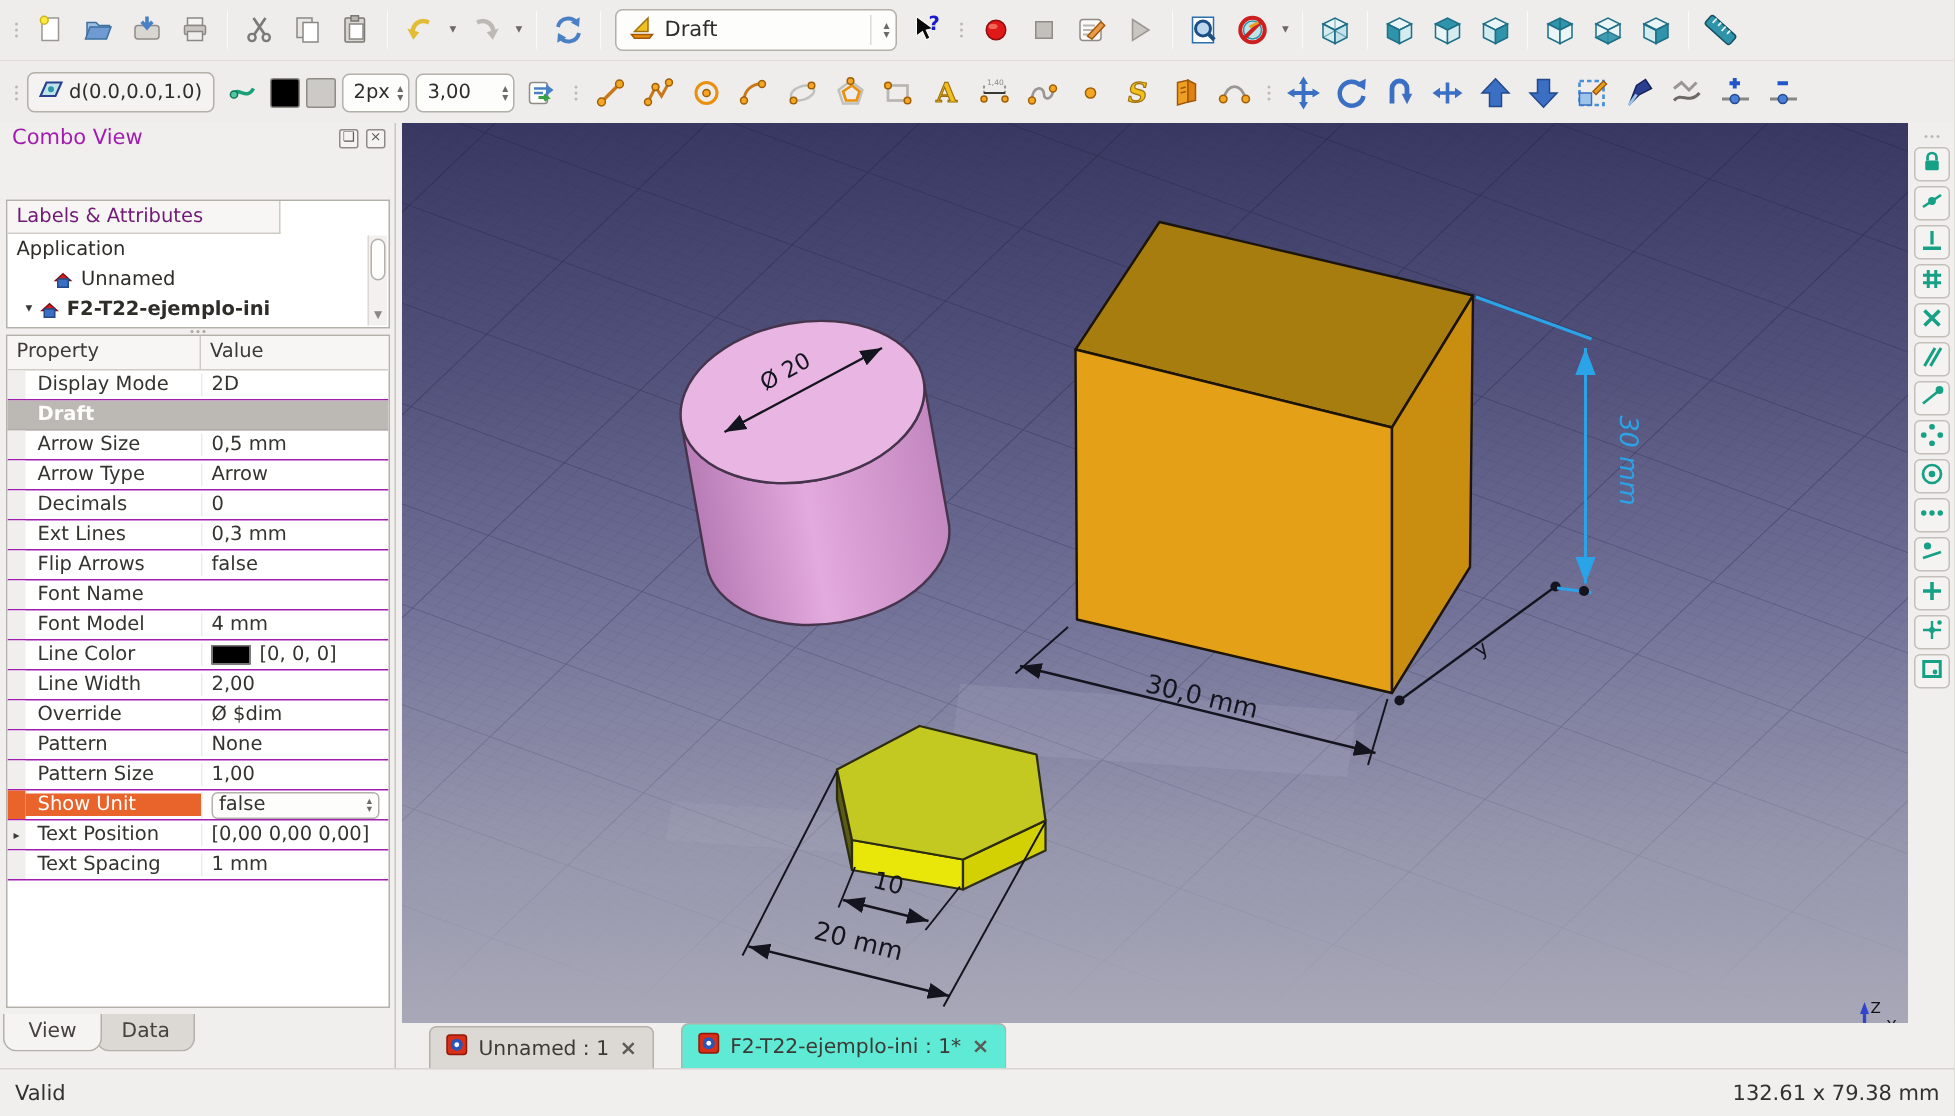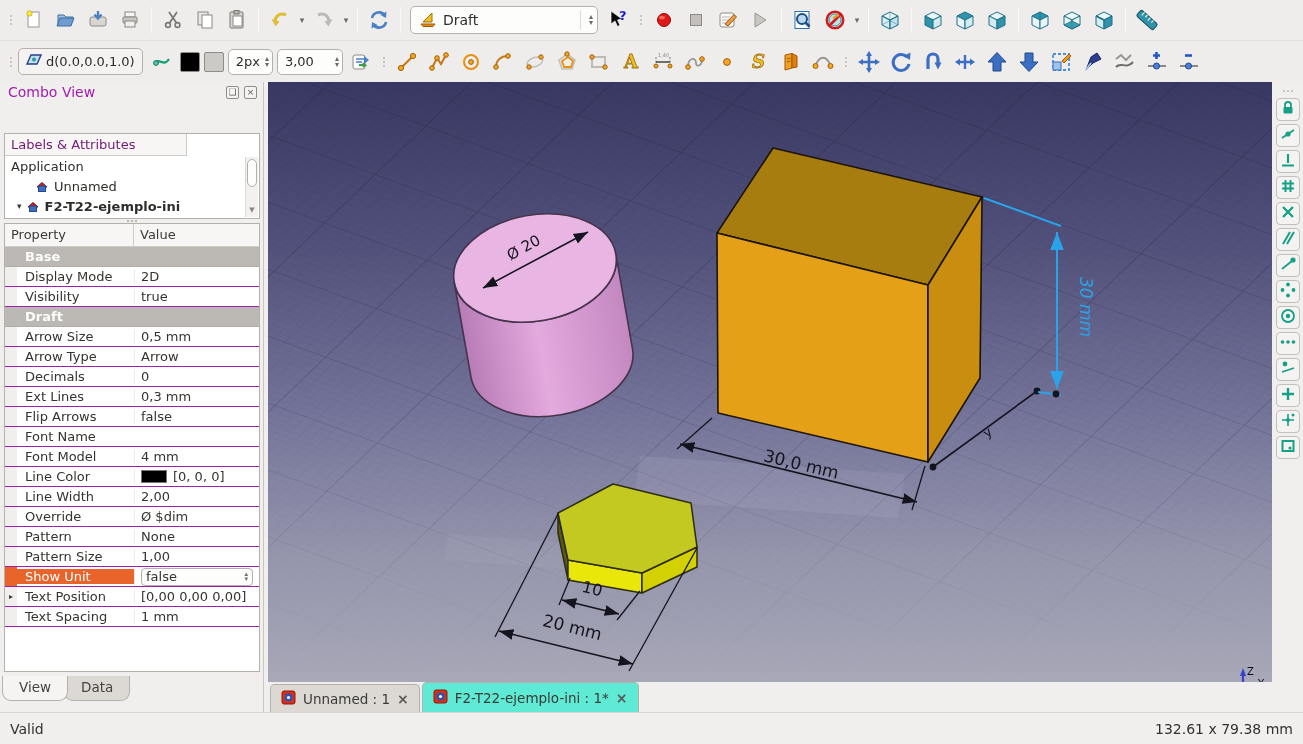--- a/index.html
+++ b/index.html
@@ -96,21 +96,21 @@
                    display:flex; flex-direction:column; align-items:center; padding-top:8px; gap:3px;}
   .sbtn { width:24px; height:23px; border:1px solid #c3bfba; border-radius:4px; background:#f4f3f1;
           display:flex; align-items:center; justify-content:center; flex:none;}
   .rt-grip { display:flex; gap:2px; margin-bottom:3px; }
   .rt-grip i { width:2px; height:2px; background:#bcb8b3; border-radius:50%; }
   
   .mdi { position:absolute; left:268px; right:0; top:682px; height:30px; background:#f0efed;
          display:flex; align-items:flex-end; padding-left:2px; }
   .mdtab { height:28px; display:flex; align-items:center; gap:7px; padding:0 10px;
            border:1px solid #b4b0aa; border-bottom:none; border-radius:5px 5px 0 0;
-           background:#dcd9d4; font-size:13.5px; color:#3c3a37; margin-right:2px;}
+           background:#dcd9d4; font-size:13.5px; color:#3c3a37; margin-right:2px;margin-left:16px;}
   .mdtab.active { background:#5eead4; height:30px; }
   .mdclose { font-weight:bold; color:#5c5956; font-size:14px; line-height:12px;}
   
   .statusbar { position:absolute; left:0; right:0; bottom:0; height:32px; background:#f0efed;
                border-top:1px solid #d8d4cf; display:flex; align-items:center; padding:0 10px;
                font-size:14px; color:#33312e;}
   .statusbar .right { margin-left:auto; }
 </style>
 </head>
 <body>
@@ -686,33 +686,24 @@
         <i></i>
         <i></i>
         <i></i>
       </div>
 
     <div class="proptable">
       <div class="phead">
         <div class="c1">Property</div>
         <div>Value</div>
       </div>
-      <div class="prow group">
-          <div class="gut"></div>
-          <div class="pname">Base</div>
-        </div>
       <div class="prow">
           <div class="gut"></div>
           <div class="pname">Display Mode</div>
           <div class="pval">2D</div>
-        </div>
-      <div class="prow">
-          <div class="gut"></div>
-          <div class="pname">Visibility</div>
-          <div class="pval">true</div>
         </div>
       <div class="prow group">
           <div class="gut"></div>
           <div class="pname">Draft</div>
         </div>
       <div class="prow">
           <div class="gut"></div>
           <div class="pname">Arrow Size</div>
           <div class="pval">0,5 mm</div>
         </div>

